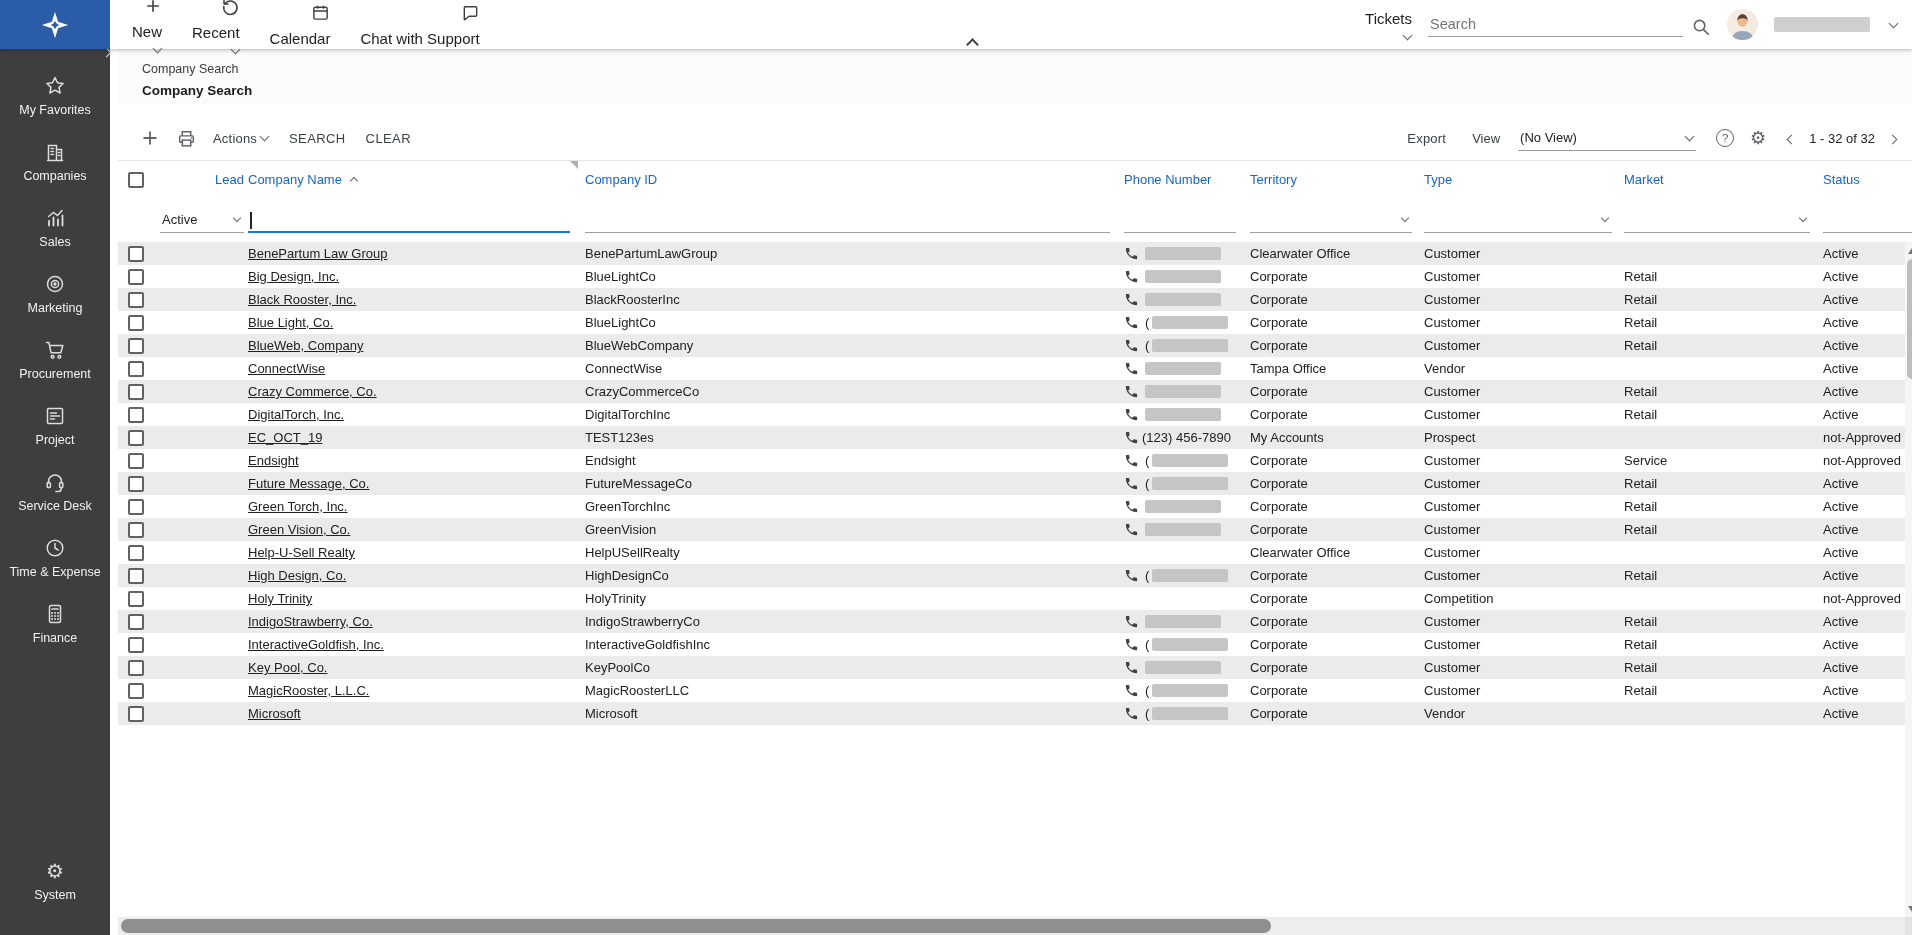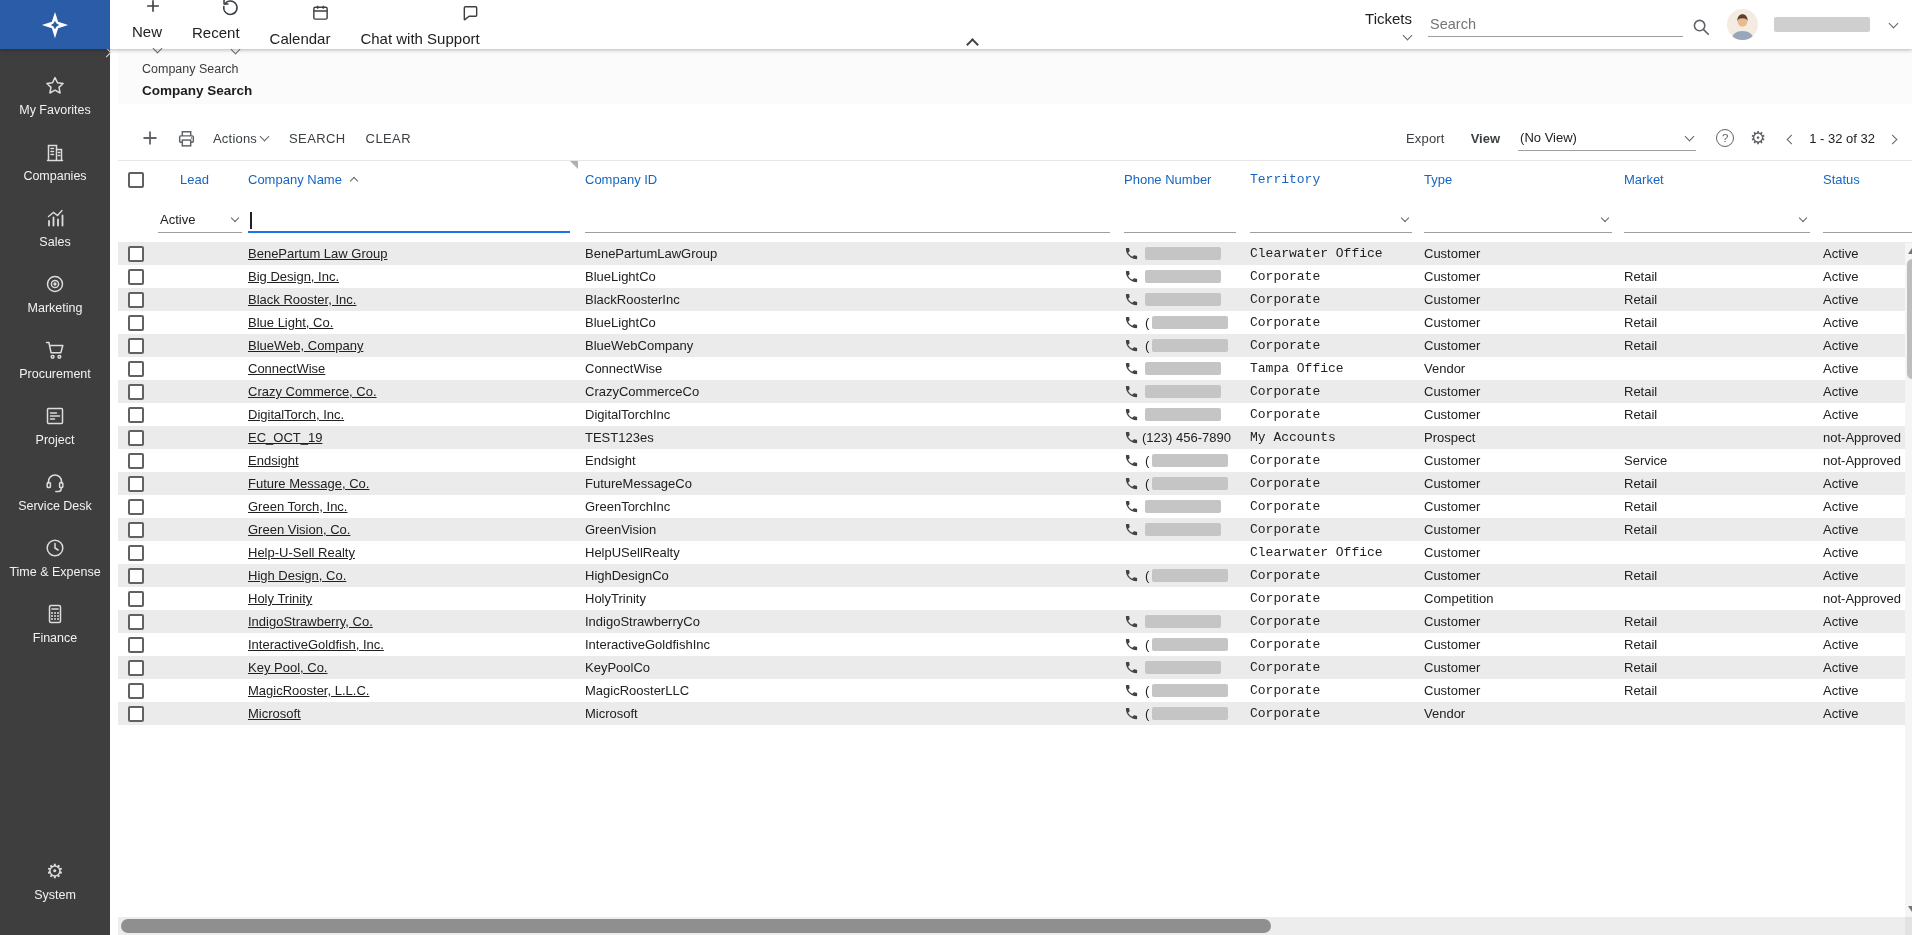--- a/index.html
+++ b/index.html
@@ -42,41 +42,41 @@
   .main { position:fixed; left:118px; top:49px; width:1802px; height:886px; background:#fff; }
   .crumbwrap { padding:13px 0 0 24px; background:#fbfbfb; }
   .crumb { font-size:12.5px; color:#3c3c3c; }
   .title { margin-top:7px; font-size:13.5px; font-weight:bold; color:#1d1d1d; padding-bottom:6px; }
 
   .toolbar { display:flex; align-items:center; height:44px; margin-top:12px; padding:0 18px 0 22px; }
   .icon-btn { background:none; border:none; cursor:pointer; display:flex; align-items:center; padding:0; margin-right:16px; }
   .txt-btn { background:none; border:none; cursor:pointer; font:13px "Liberation Sans",sans-serif; color:#3c4043; margin-right:20px; display:flex; align-items:center; letter-spacing:.2px; }
   .txt-btn.strong { letter-spacing:.4px; }
   .tb-spacer { flex:1; }
-  .view-label { color:#3c4043; margin:0 18px 0 6px;font-weight:bold; }
+  .view-label { color:#3c4043; margin:0 18px 0 6px; }
   .view-select { width:178px; border-bottom:1px solid #9e9e9e; display:flex; align-items:center; justify-content:space-between; height:26px; cursor:pointer; color:#212121; margin-right:20px; padding:0 2px; }
   .help-circle { width:18px; height:18px; border:1.5px solid #5f6368; border-radius:50%; display:inline-flex; align-items:center; justify-content:center; font-size:11.5px; color:#5f6368; }
   .glyph-dark { font-size:18px; color:#5f6368; line-height:18px; }
   .pg-btn { background:none; border:none; cursor:pointer; padding:4px 6px; }
   .pg-info { color:#202124; margin:0 8px; white-space:nowrap; }
 
   
   .grid { position:relative; width:1802px; }
   .thead, .frow, .trow { display:flex; align-items:center; width:1802px; }
   .thead { height:38px; border-top:1px solid #e6e6e6; position:relative; }
   .frow { height:44px; }
   .trow { height:23px; background:#fff; }
   .trow.alt { background:#ebebeb; }
   .td { flex:0 0 auto; overflow:hidden; white-space:nowrap; display:flex; align-items:center; }
   .c-check { width:38px; padding-left:10px; }
-  .c-lead { width:88px; padding-left:2px; }
+  .c-lead { width:88px; padding-left:2px;justify-content:flex-end; }
   .c-name { width:337px; padding-left:4px; }
   .c-id { width:537px; padding-left:4px; }
   .c-phone { width:128px; padding-left:6px; }
-  .c-terr { width:174px; padding-left:4px;font-family:Liberation Mono, monospace; }
+  .c-terr { width:174px; padding-left:4px; }
   .c-type { width:200px; padding-left:4px; }
   .c-market { width:198px; padding-left:4px;text-align:right; }
   .c-status { width:102px; padding-left:5px; }
   .thead .c-lead { padding-left:24px; }
   .th { color:#1665C0; cursor:pointer; }
   .sortchev { width:6px; height:6px; border-left:1.6px solid #5f6368; border-top:1.6px solid #5f6368; transform:rotate(45deg); margin:3px 0 0 9px; }
   .col-marker { position:absolute; left:452px; top:0; width:0; height:0; border-left:8px solid transparent; border-top:8px solid #b0b0b0; }
   .cb { width:16px; height:16px; border:2px solid #616161; border-radius:2px; background:#fff; display:inline-block; cursor:pointer; }
   .rowlink { color:#212121; text-decoration:underline; cursor:pointer; }
   .redact { display:inline-block; width:76px; height:13px; background:#c5c5c5; border-radius:2px; margin-left:3px; }

